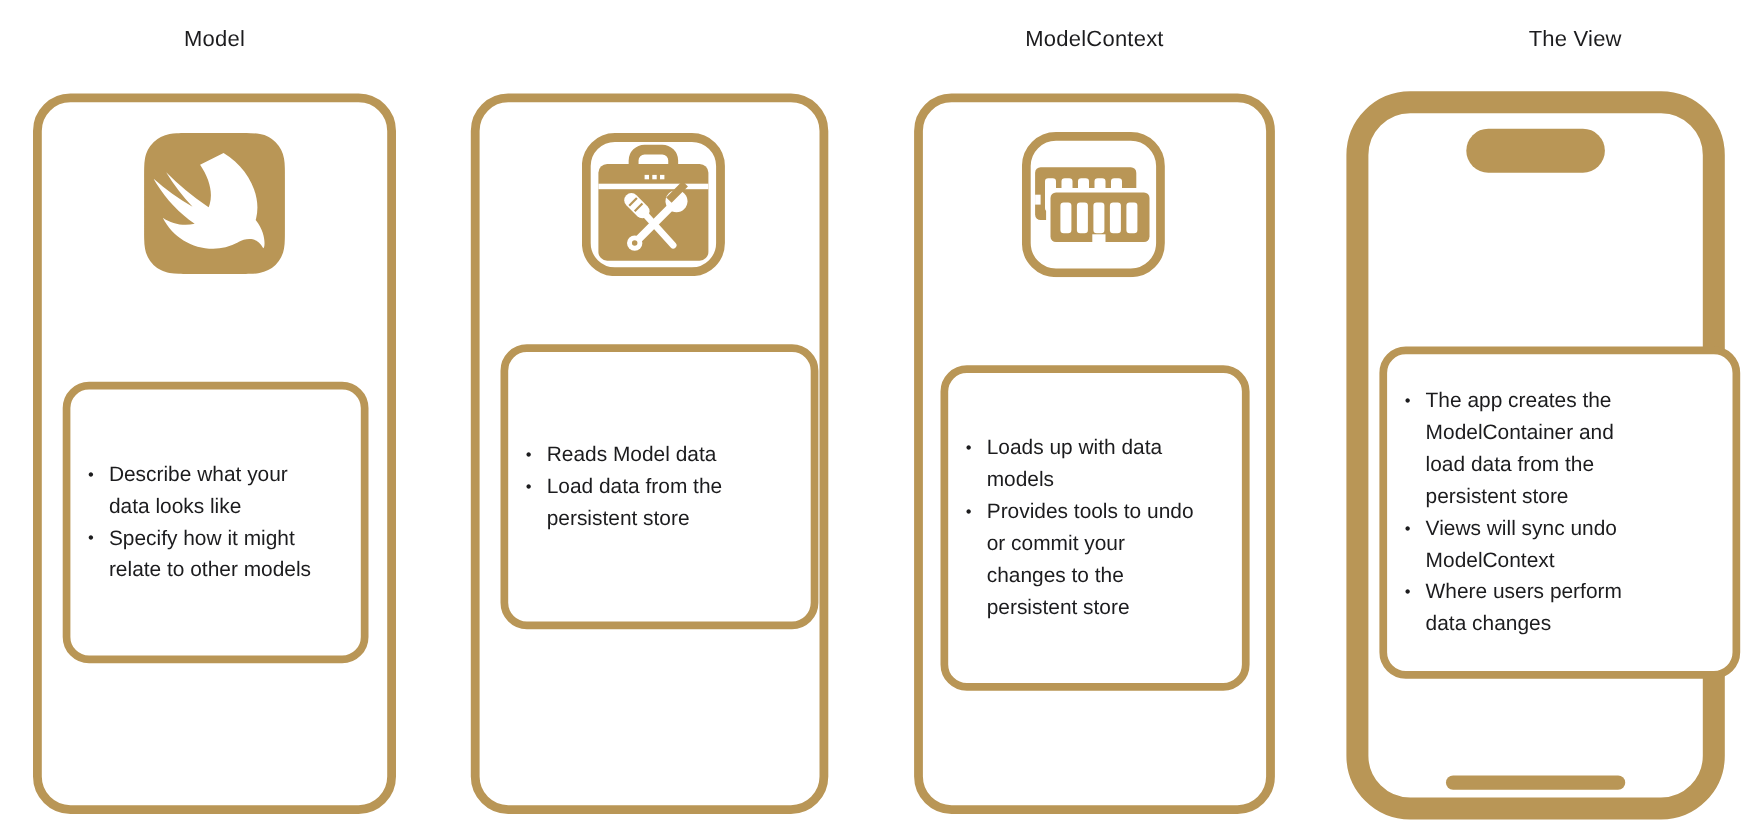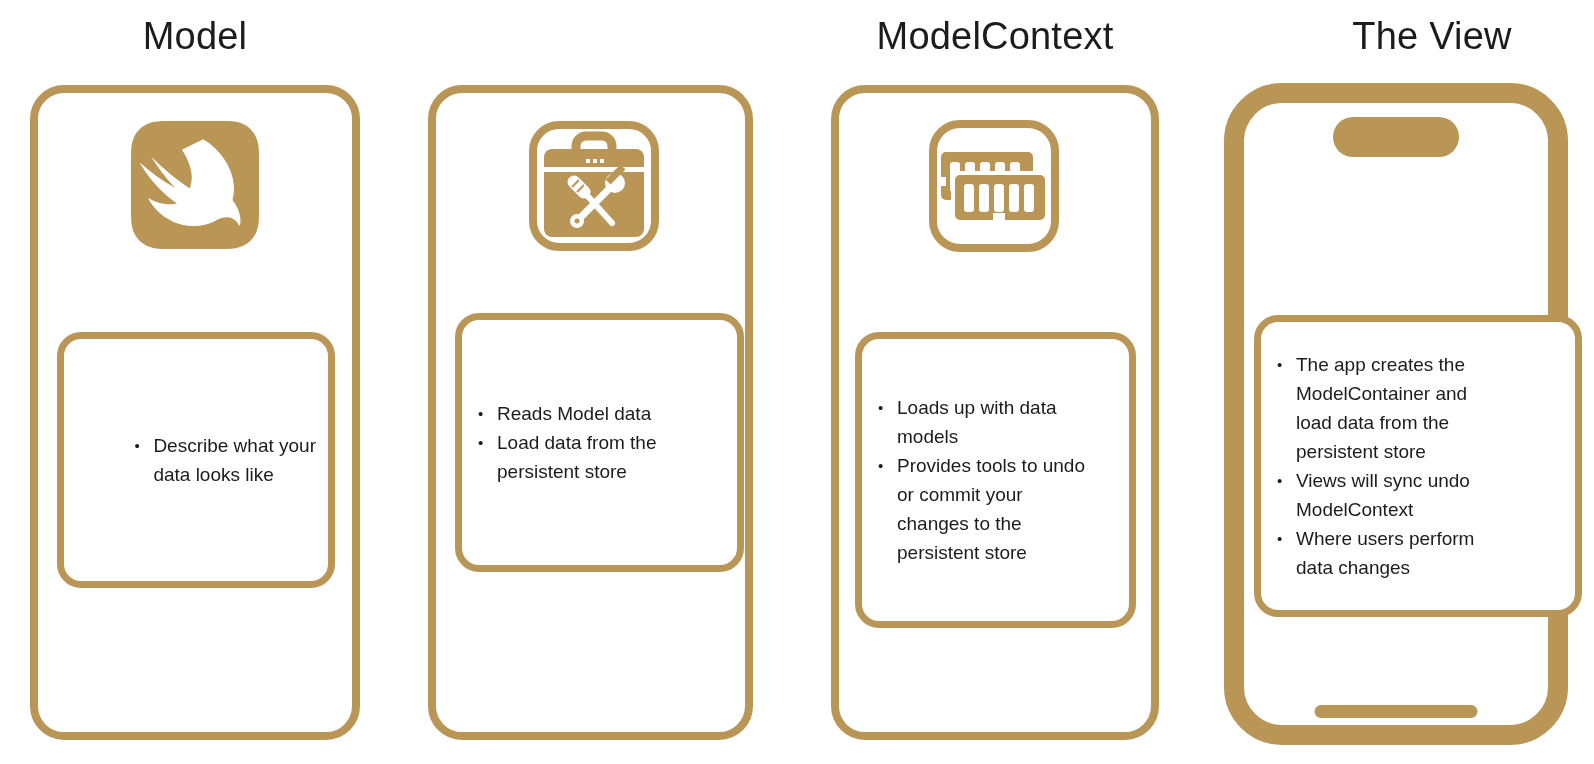--- a/index.html
+++ b/index.html
@@ -8,21 +8,21 @@
     --background:#FFFFFF;
   }
   *{box-sizing:border-box;margin:0;padding:0;}
   html,body{background:var(--background);}
   body{font-family:"Liberation Sans","DejaVu Sans",sans-serif;color:var(--text);}
   .stage{
     position:relative;width:1594px;height:764px;background:var(--background);overflow:hidden;
   }
   .panel-title{
     position:absolute;top:16px;height:40px;line-height:40px;
-    text-align:center;font-size:38px;font-weight:400;color:var(--text);
+    text-align:center;font-size:20px;font-weight:400;color:var(--text);
     letter-spacing:0.2px;
   }
   .t1{left:30px;width:330px;}
   .t2{left:428px;width:325px;}
   .t3{left:831px;width:328px;}
   .t4{left:1260px;width:344px;}
 
   .panel{
     position:absolute;border:8px solid var(--accent);border-radius:34px;background:var(--background);
   }
@@ -45,21 +45,21 @@
 
   .icon{position:absolute;color:var(--accent);line-height:0;}
   .ic-swift{left:131px;top:121px;}
   .ic-toolbox{left:529px;top:121px;}
   .ic-ram{left:929px;top:120px;}
 
   .card{
     position:absolute;border:7px solid var(--accent);border-radius:24px;background:var(--background);
     display:flex;flex-direction:column;justify-content:center;padding:6px 12px;
   }
-  .c1{left:57px;top:332px;width:278px;height:256px;align-items:flex-end;}
+  .c1{left:57px;top:347px;width:278px;height:256px;}
   .c2{left:455px;top:313px;width:289px;height:259px;}
   .c3{left:855px;top:332px;width:281px;height:296px;}
   .c4{left:1254px;top:315px;width:328px;height:302px;}
 
   ul.bullets{list-style:none;}
   ul.bullets li{
     position:relative;padding-left:23px;
     font-size:19px;line-height:29px;color:var(--text);
     white-space:pre-line;
   }
@@ -81,20 +81,22 @@
   <div class="panel p1"></div>
   <span class="icon ic-swift">
     <svg width="128" height="128" viewBox="0 0 24 24">
       <path fill="currentColor" fill-rule="evenodd" d="M7.508 0c-.287 0-.573 0-.86.002-.241.002-.483.003-.724.01-.132.003-.263.009-.395.015A9.154 9.154 0 0 0 4.348.15 5.492 5.492 0 0 0 2.85.645 5.04 5.04 0 0 0 .645 2.848c-.245.48-.4.972-.495 1.5-.093.52-.122 1.05-.136 1.576a35.2 35.2 0 0 0-.012.724C0 6.935 0 7.221 0 7.508v8.984c0 .287 0 .575.002.862.002.24.005.481.012.722.014.526.043 1.057.136 1.576.095.528.25 1.02.495 1.5a5.03 5.03 0 0 0 2.205 2.203c.48.245.97.4 1.498.495.52.093 1.05.124 1.576.138.241.006.483.009.724.01.287.002.573.002.86.002h8.984c.287 0 .573 0 .86-.002.241-.001.483-.004.724-.01a10.523 10.523 0 0 0 1.578-.138 5.322 5.322 0 0 0 1.498-.495 5.035 5.035 0 0 0 2.203-2.203c.245-.48.4-.972.495-1.5.093-.52.122-1.05.136-1.576.007-.241.01-.481.012-.722.002-.287.002-.575.002-.862V7.508c0-.287 0-.573-.002-.86a33.662 33.662 0 0 0-.012-.724c-.014-.526-.043-1.057-.136-1.576a5.328 5.328 0 0 0-.495-1.5A5.039 5.039 0 0 0 21.248.645 5.32 5.32 0 0 0 19.75.15a10.493 10.493 0 0 0-1.578-.136 34.528 34.528 0 0 0-.722-.012C17.162 0 16.876 0 16.589 0H7.508zm6.035 3.41c4.114 2.47 6.545 7.162 5.549 11.131-.024.092-.05.181-.076.272l.002.001c2.062 2.538 1.5 5.258 1.236 4.745-1.072-2.086-3.066-1.568-4.088-1.043a6.803 6.803 0 0 1-.281.158l-.02.012-.002.002a8.768 8.768 0 0 1-4.087 1.021c-3.639.004-6.947-2.055-8.593-5.3 1.56 1.1 3.556 1.46 5.44 1.042-2.616-1.77-4.802-4.1-6.505-6.815a8.958 8.958 0 0 1-.486-.852c2.014 1.843 4.24 3.44 6.627 4.752-1.7-1.793-3.206-3.76-4.499-5.874 2.136 2.162 4.476 4.106 6.989 5.798l.267.176c.068-.174.127-.353.177-.537.55-2.016-.069-4.32-1.65-6.689z"></path>
     </svg>
   </span>
   <div class="card c1">
     <ul class="bullets">
       <li>Describe what your
 data looks like</li>
+      <li>Specify how it might
+relate to other models</li>
     </ul>
   </div>
 
   <div class="panel p2"></div>
   <span class="icon ic-toolbox">
     <svg width="130" height="130" viewBox="0 0 130 130">
       <rect x="4" y="4" width="122" height="122" rx="26" fill="none" stroke="currentColor" stroke-width="8"></rect>
       <rect x="47" y="15" width="36" height="26" rx="10" fill="none" stroke="currentColor" stroke-width="9"></rect>
       <rect x="15" y="28" width="100" height="88" rx="8" fill="currentColor"></rect>
       <rect x="15" y="46" width="100" height="5" fill="#fff"></rect>

